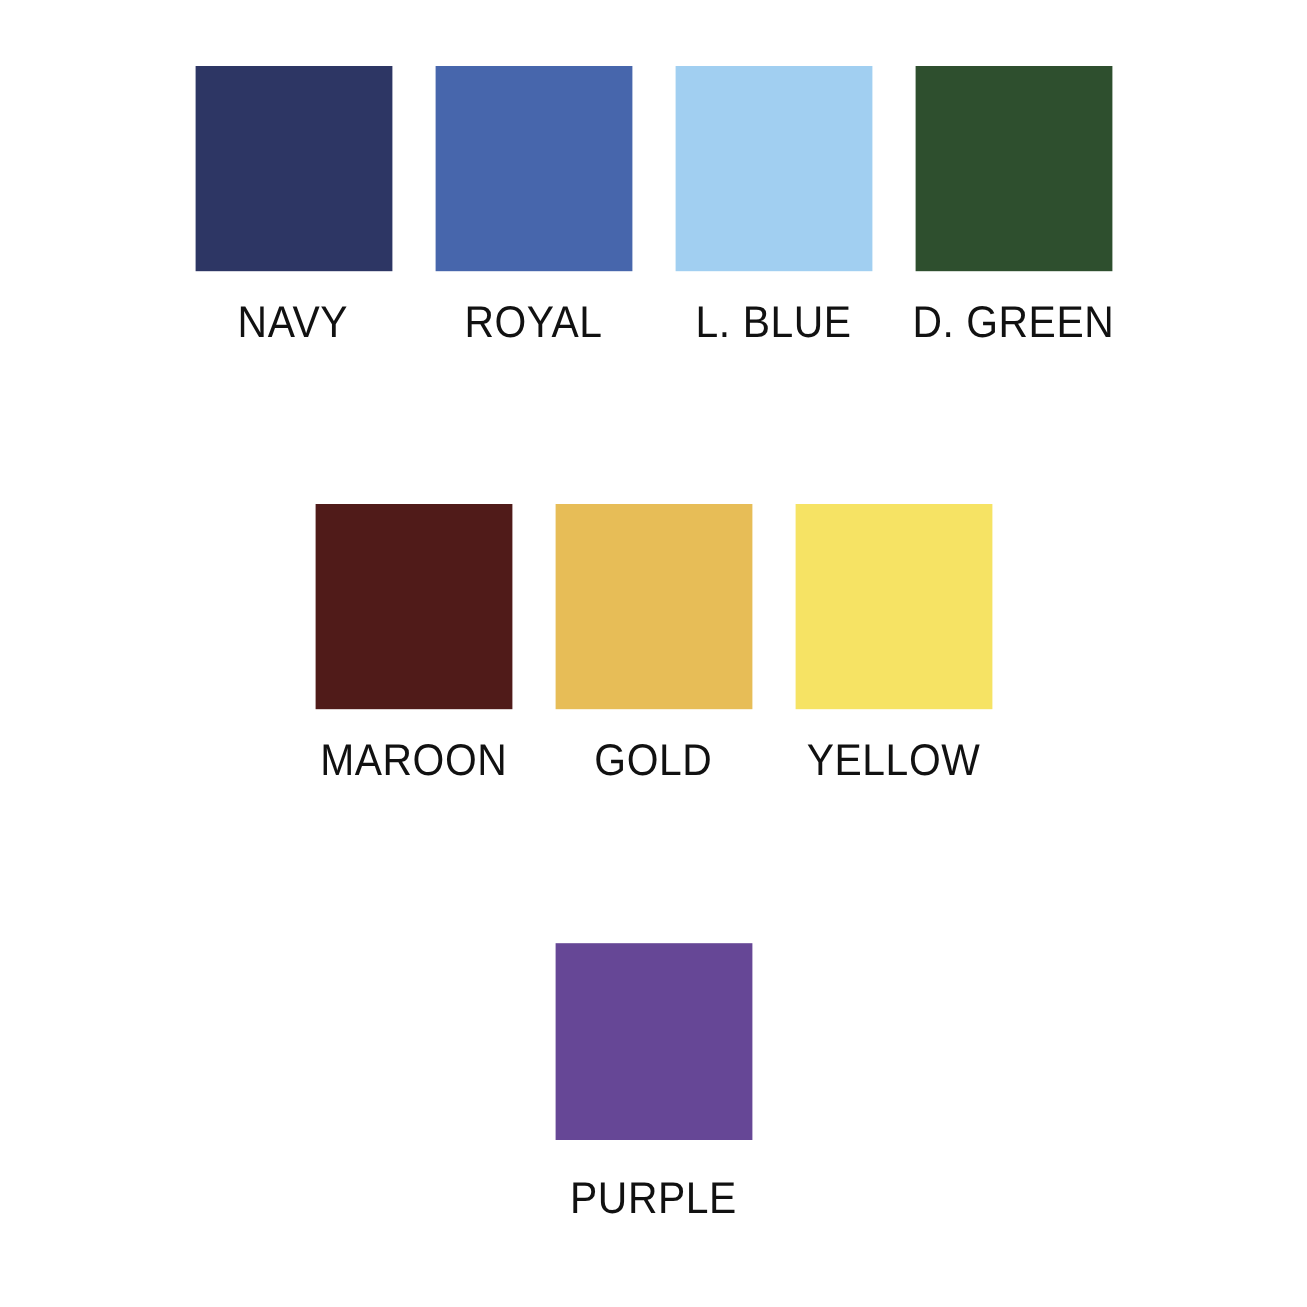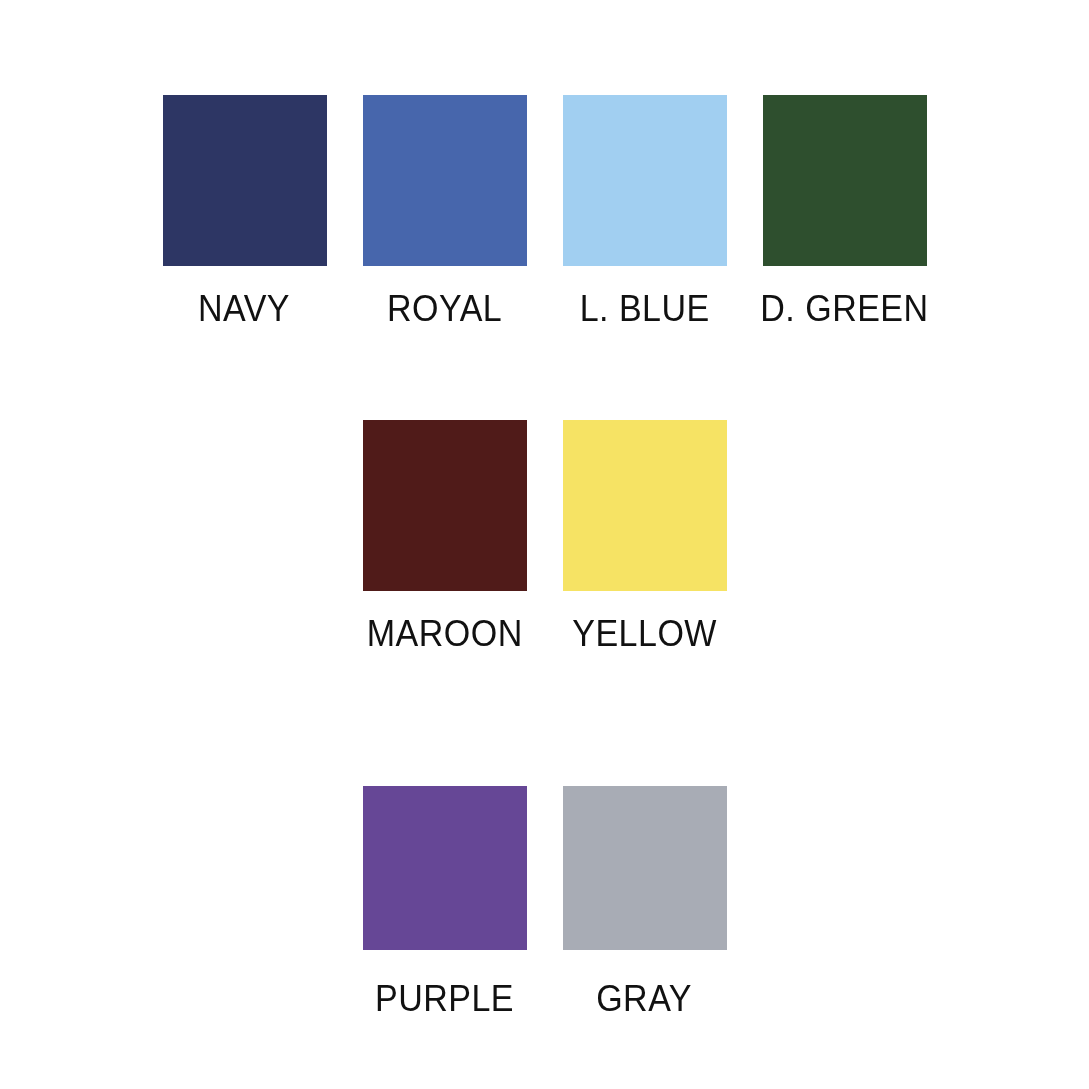--- a/index.html
+++ b/index.html
@@ -26,21 +26,21 @@
     position: absolute;
     left: 0;
     width: 1089px;
     display: flex;
     flex-direction: row;
     justify-content: center;
     align-items: flex-start;
   }
 
   
-  .swatch-row.row-0 { top: 55px; margin-top: 40px; }
+  .swatch-row.row-0 { top: 55px; }
   .swatch-row.row-1 { top: 420px; }
   .swatch-row.row-2 { top: 786px; }
 
   .swatch-cell {
     width: 200px;
     display: flex;
     flex-direction: column;
     align-items: center;
   }
 
@@ -93,27 +93,27 @@
         <div class="swatch-chip" style="background-color: rgb(46, 79, 46);"></div>
         <div class="swatch-label" style="color: rgb(17, 17, 17);">D. GREEN</div>
       </div>
     </div>
     <div class="swatch-row row-1">
       <div class="swatch-cell">
         <div class="swatch-chip" style="background-color: rgb(80, 27, 25);"></div>
         <div class="swatch-label" style="color: rgb(17, 17, 17);">MAROON</div>
       </div>
       <div class="swatch-cell">
+        <div class="swatch-chip" style="background-color: rgb(231, 189, 87);"></div>
+        <div class="swatch-label" style="color: rgb(17, 17, 17);">GOLD</div>
+      </div>
+      <div class="swatch-cell">
         <div class="swatch-chip" style="background-color: rgb(246, 227, 100);"></div>
         <div class="swatch-label" style="color: rgb(17, 17, 17);">YELLOW</div>
       </div>
     </div>
     <div class="swatch-row row-2">
       <div class="swatch-cell">
         <div class="swatch-chip" style="background-color: rgb(102, 71, 150);"></div>
         <div class="swatch-label" style="color: rgb(17, 17, 17);">PURPLE</div>
       </div>
-      <div class="swatch-cell">
-        <div class="swatch-chip" style="background-color: rgb(168, 172, 181);"></div>
-        <div class="swatch-label" style="color: rgb(17, 17, 17);">GRAY</div>
-      </div>
     </div>
   </div>
 
 </body></html>

